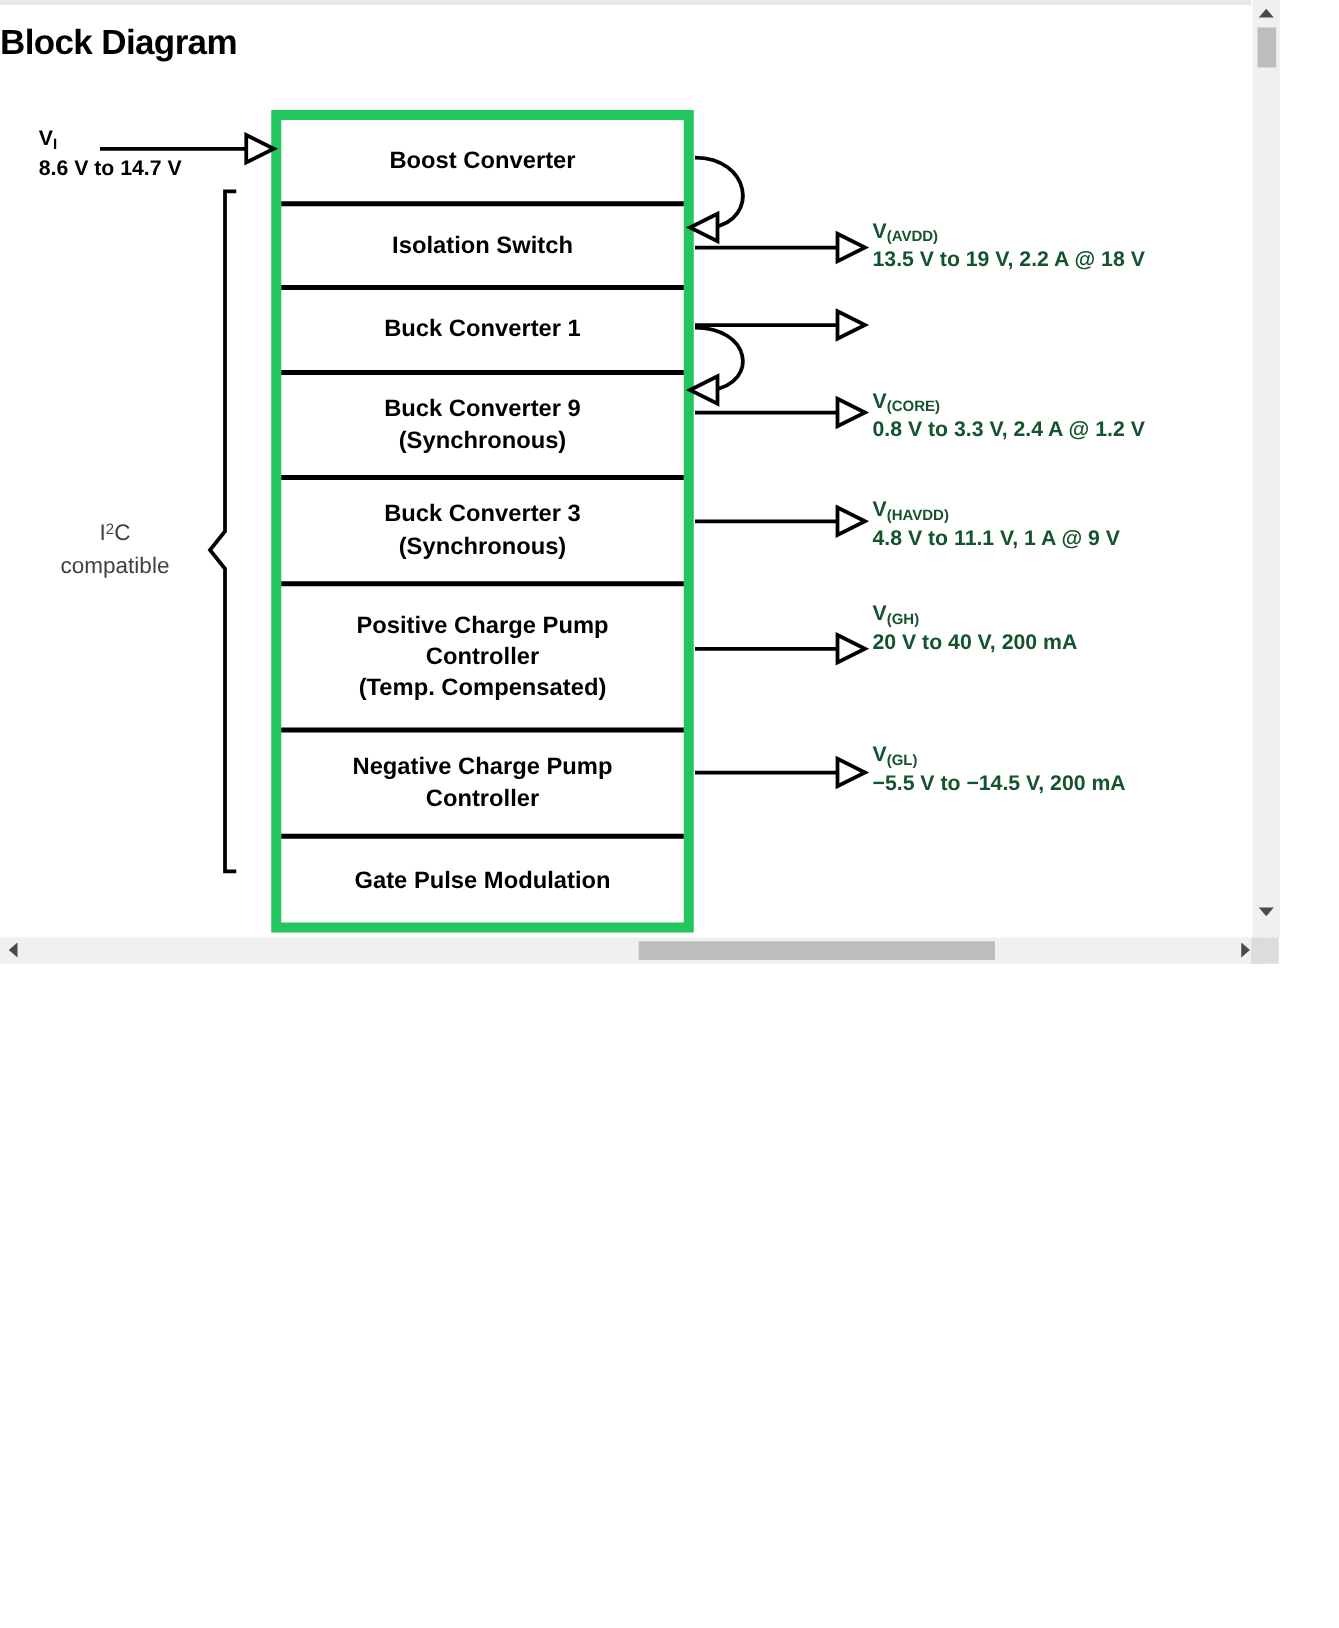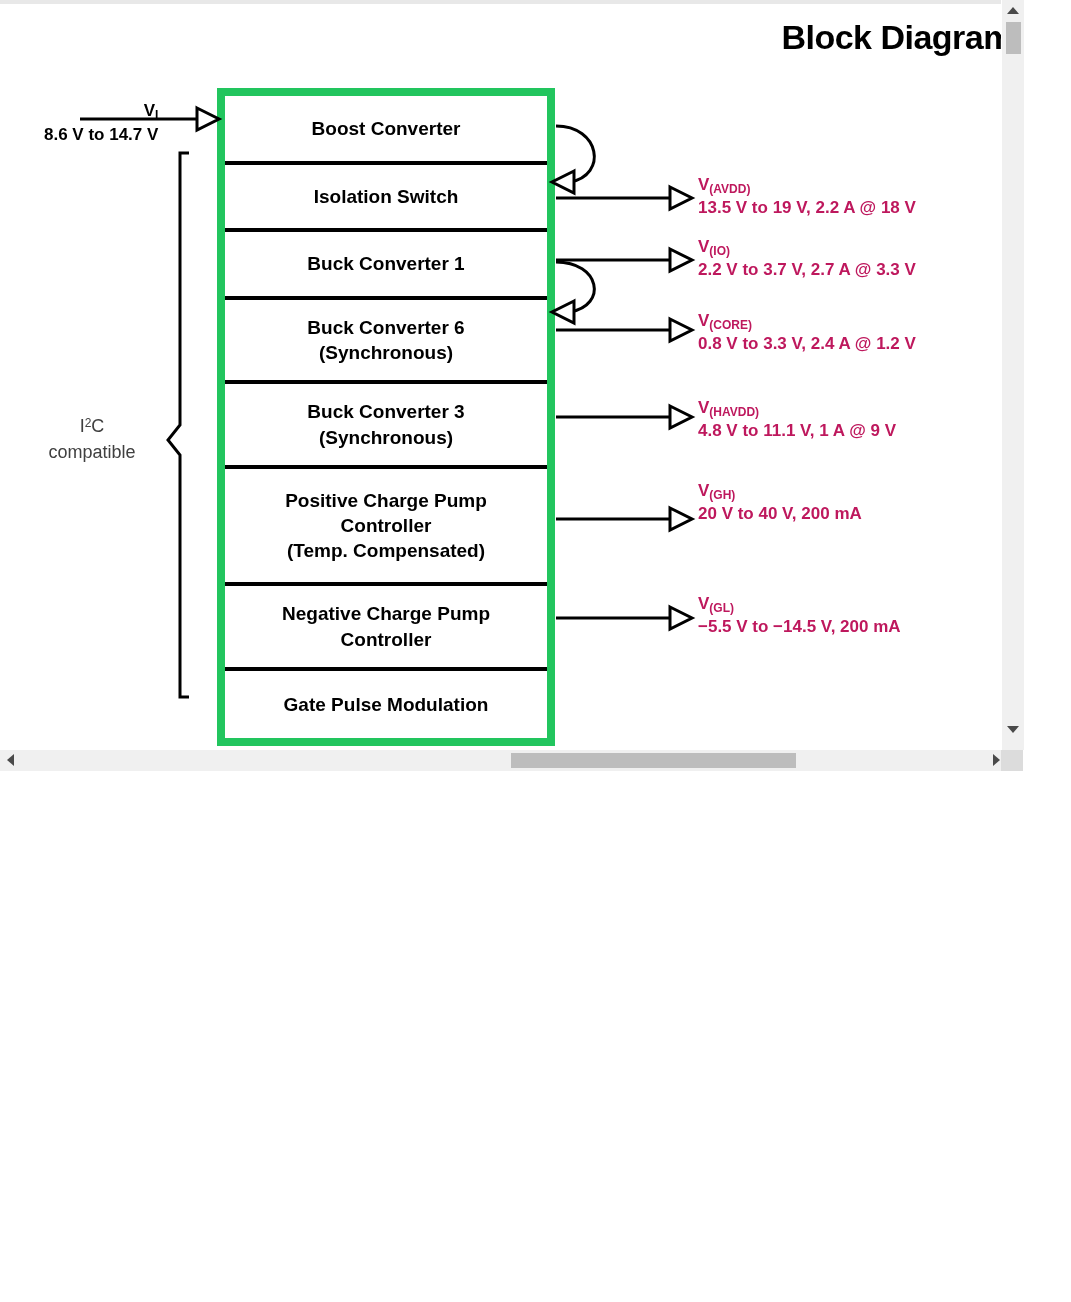--- a/index.html
+++ b/index.html
@@ -85,22 +85,22 @@
   #diagram {
     position: absolute;
     left: 0; top: 0;
     width: 1013px;
     height: 750px;
   }
   #title {
     position: absolute;
     left: 0; top: 18px;
     width: 1013px;
-    text-align: right;
-    font-size: 34px;
+    text-align: left;
+    font-size: 28px;
     font-weight: bold;
     letter-spacing: -0.5px;
     color: #000;
   }
   
   #stack {
     position: absolute;
     left: 217px;
     top: 88px;
     width: 338px;
@@ -125,40 +125,40 @@
 
   
   .lbl {
     position: absolute;
     font-size: 17px;
     font-weight: bold;
     color: #000;
     white-space: nowrap;
     line-height: 1.3;
   }
-  #vin-label { left: 44px; top: 100px; text-align: right; }
+  #vin-label { left: 31px; top: 100px; }
   #vin-label .sub { font-size: 12px; vertical-align: -3px; }
   #i2c-label {
     position: absolute;
     left: 22px; top: 413px;
     width: 140px;
     text-align: center;
     font-size: 18px;
     font-weight: normal;
     line-height: 1.45;
     color: #404040;
   }
   #i2c-label .sup { font-size: 12px; vertical-align: 5px; }
 
   
   .out-label {
     position: absolute;
     font-size: 17px;
     font-weight: bold;
-    color: #be185d;
+    color: #14532d;
     white-space: nowrap;
     line-height: 1.35;
   }
   .out-label .nm { display: block; }
   .out-label .sub { font-size: 12px; vertical-align: -3px; }
   .out-label .val { display: block; }
 
   svg.overlay {
     position: absolute;
     left: 0; top: 0;
@@ -191,43 +191,39 @@
       <div class="blk" style="height:69px">
         <span><span>Boost Converter</span></span>
       </div>
       <div class="blk" style="height:67px">
         <span><span>Isolation Switch</span></span>
       </div>
       <div class="blk" style="height:68px">
         <span><span>Buck Converter 1</span></span>
       </div>
       <div class="blk" style="height:84px">
-        <span><span>Buck Converter 6</span><br><span>(Synchronous)</span></span>
+        <span><span>Buck Converter 9</span><br><span>(Synchronous)</span></span>
       </div>
       <div class="blk" style="height:85px">
         <span><span>Buck Converter 3</span><br><span>(Synchronous)</span></span>
       </div>
       <div class="blk" style="height:117px">
         <span><span>Positive Charge Pump</span><br><span>Controller</span><br><span>(Temp. Compensated)</span></span>
       </div>
       <div class="blk" style="height:85px">
         <span><span>Negative Charge Pump</span><br><span>Controller</span></span>
       </div>
       <div class="blk" style="height:67px">
         <span><span>Gate Pulse Modulation</span></span>
       </div>
     </div>
 
     <div class="out-label" style="left:698px; top:174px;">
       <span class="nm"><span>V</span><span class="sub">(AVDD)</span></span>
       <span class="val">13.5 V to 19 V, 2.2 A @ 18 V</span>
-    </div>
-    <div class="out-label" style="left:698px; top:236px;">
-      <span class="nm"><span>V</span><span class="sub">(IO)</span></span>
-      <span class="val">2.2 V to 3.7 V, 2.7 A @ 3.3 V</span>
     </div>
     <div class="out-label" style="left:698px; top:310px;">
       <span class="nm"><span>V</span><span class="sub">(CORE)</span></span>
       <span class="val">0.8 V to 3.3 V, 2.4 A @ 1.2 V</span>
     </div>
     <div class="out-label" style="left:698px; top:397px;">
       <span class="nm"><span>V</span><span class="sub">(HAVDD)</span></span>
       <span class="val">4.8 V to 11.1 V, 1 A @ 9 V</span>
     </div>
     <div class="out-label" style="left:698px; top:480px;">

